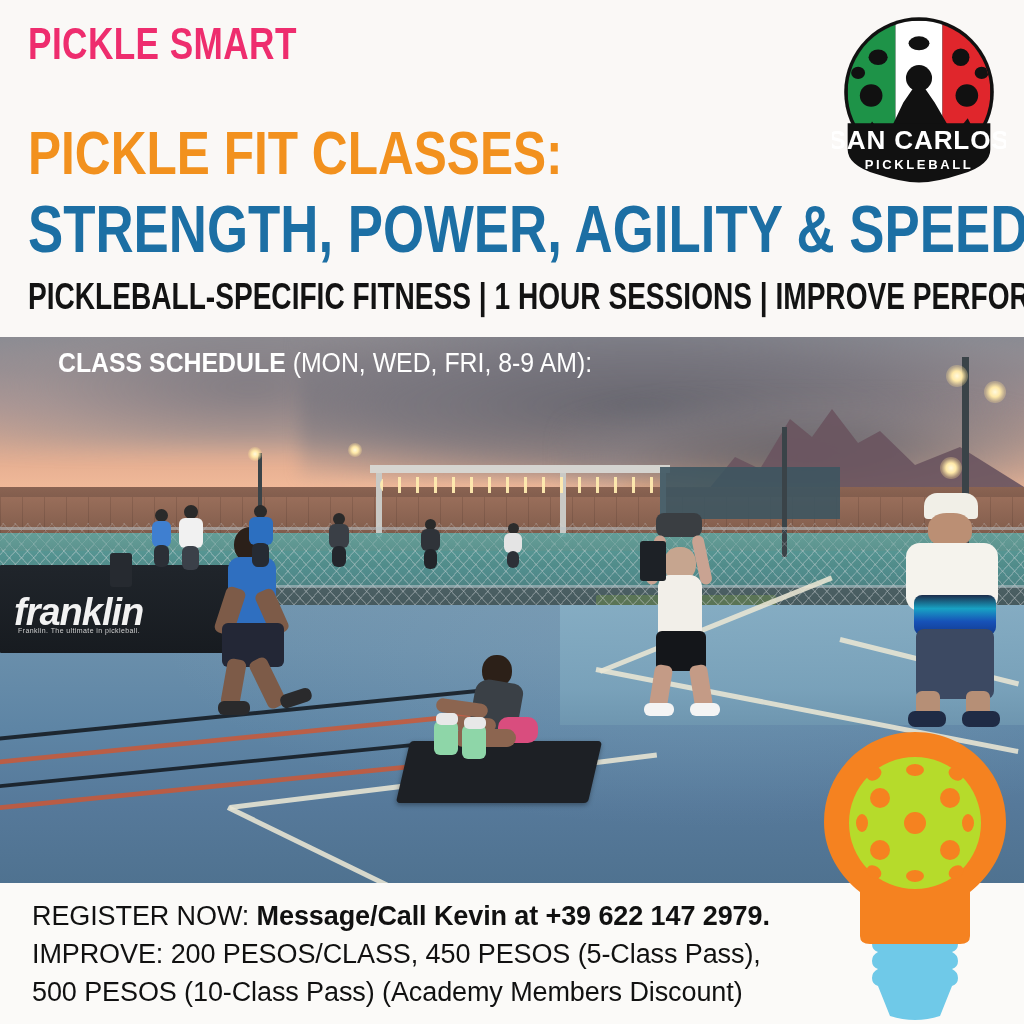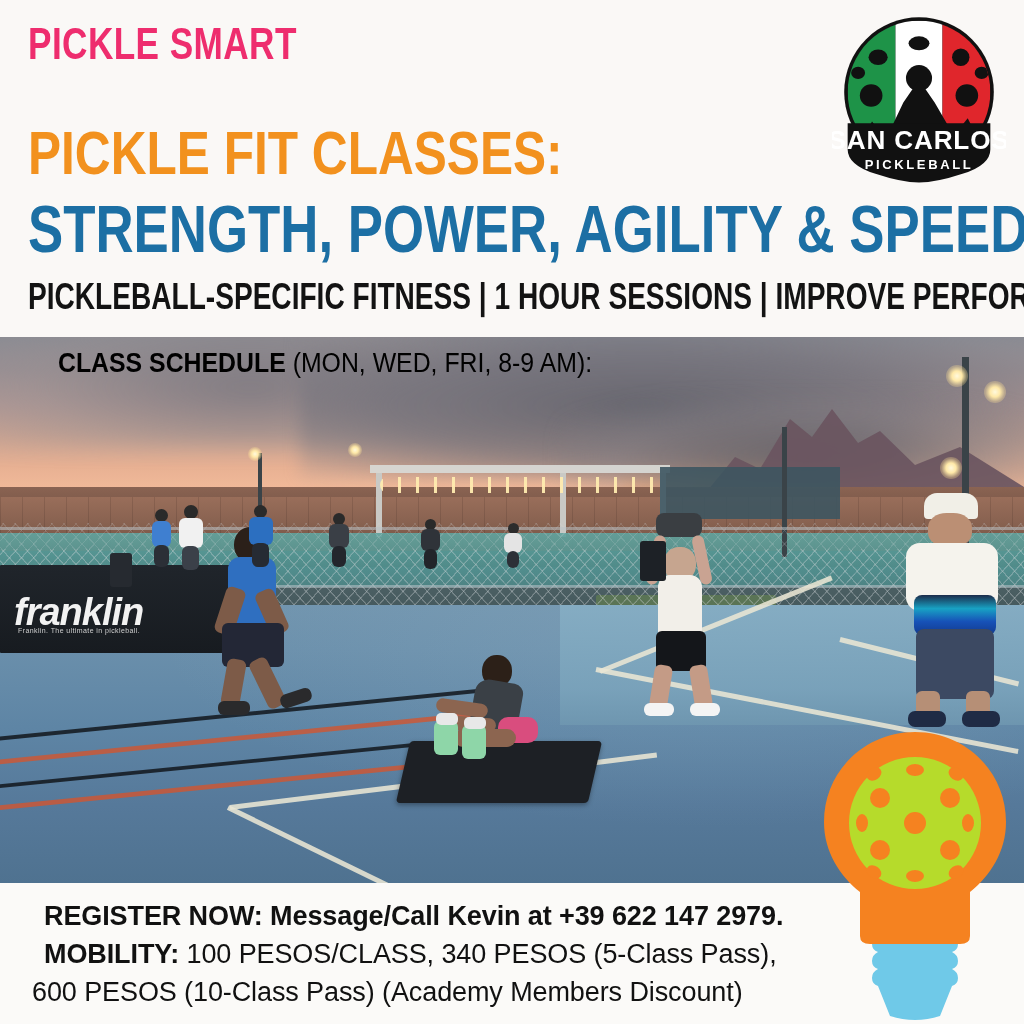--- a/index.html
+++ b/index.html
@@ -179,21 +179,21 @@
   .ladderRung { position:absolute; height:4px; background:#12161c; opacity:.85; }
   .ladderOrange { position:absolute; height:5px; background:#d2552f; opacity:.8; }
 
   
   .person { position:absolute; }
   .lmb { position:absolute; border-radius:6px; }
 
   
   .sched {
     position:absolute; left:0; top:348px; width:760px;
-    color:#000000;
+    color:#ffffff;
   }
   .sched .line1 {
     font-size:27px; line-height:1.16; margin-left:58px;
     transform:scaleX(0.92); transform-origin:left top;
     white-space:nowrap;
   }
   .sched ul { list-style:none; margin-top:2px; }
   .sched li {
     font-size:27px; line-height:1.27; margin-left:52px;
     transform:scaleX(0.92); transform-origin:left top;
@@ -219,21 +219,21 @@
     letter-spacing:-.1px;
   }
   .footer .f2 {
     position:absolute; left:32px; top:56px;
     font-size:27px; color:#111; white-space:nowrap; letter-spacing:-.1px;
   }
   .footer .f3 {
     position:absolute; left:32px; top:94px;
     font-size:27px; color:#111; white-space:nowrap; letter-spacing:-.1px;
   }
-  .footer b { font-weight:bold;margin-left:12px; }
+  .footer b { font-weight:normal; }
 </style>
 </head>
 <body>
 
 <div id="flyer">
 
   <div class="header">
 
     <div class="brand">PICKLE SMART</div>
 
@@ -438,23 +438,23 @@
         <b>CLASS SCHEDULE</b><span> (MON, WED, FRI, 8-9 AM):</span>
       </div>
     </div>
   </div>
 
   <div class="footer">
     <div class="f1">
       <b>REGISTER NOW:</b><span> Message/Call Kevin at +39 622 147 2979.</span>
     </div>
     <div class="f2">
-      <b>MOBILITY:</b><span> 100 PESOS/CLASS, 340 PESOS (5-Class Pass),</span>
-    </div>
-    <div class="f3">600 PESOS (10-Class Pass) (Academy Members Discount)</div>
+      <b>IMPROVE:</b><span> 200 PESOS/CLASS, 450 PESOS (5-Class Pass),</span>
+    </div>
+    <div class="f3">500 PESOS (10-Class Pass) (Academy Members Discount)</div>
   </div>
 
   <div class="bulb">
     <svg viewBox="0 0 206 294" aria-hidden="true">
 
       <g>
         <path d="M60 200 H146 V214 Q146 220 140 222 Q146 225 146 231 Q146 237 140 239
                  Q146 242 146 248 Q146 254 140 256 L128 286 Q103 294 78 286 L66 256
                  Q60 254 60 248 Q60 242 66 239 Q60 237 60 231 Q60 225 66 222
                  Q60 220 60 214 Z" fill="#6FC9E8"></path>

